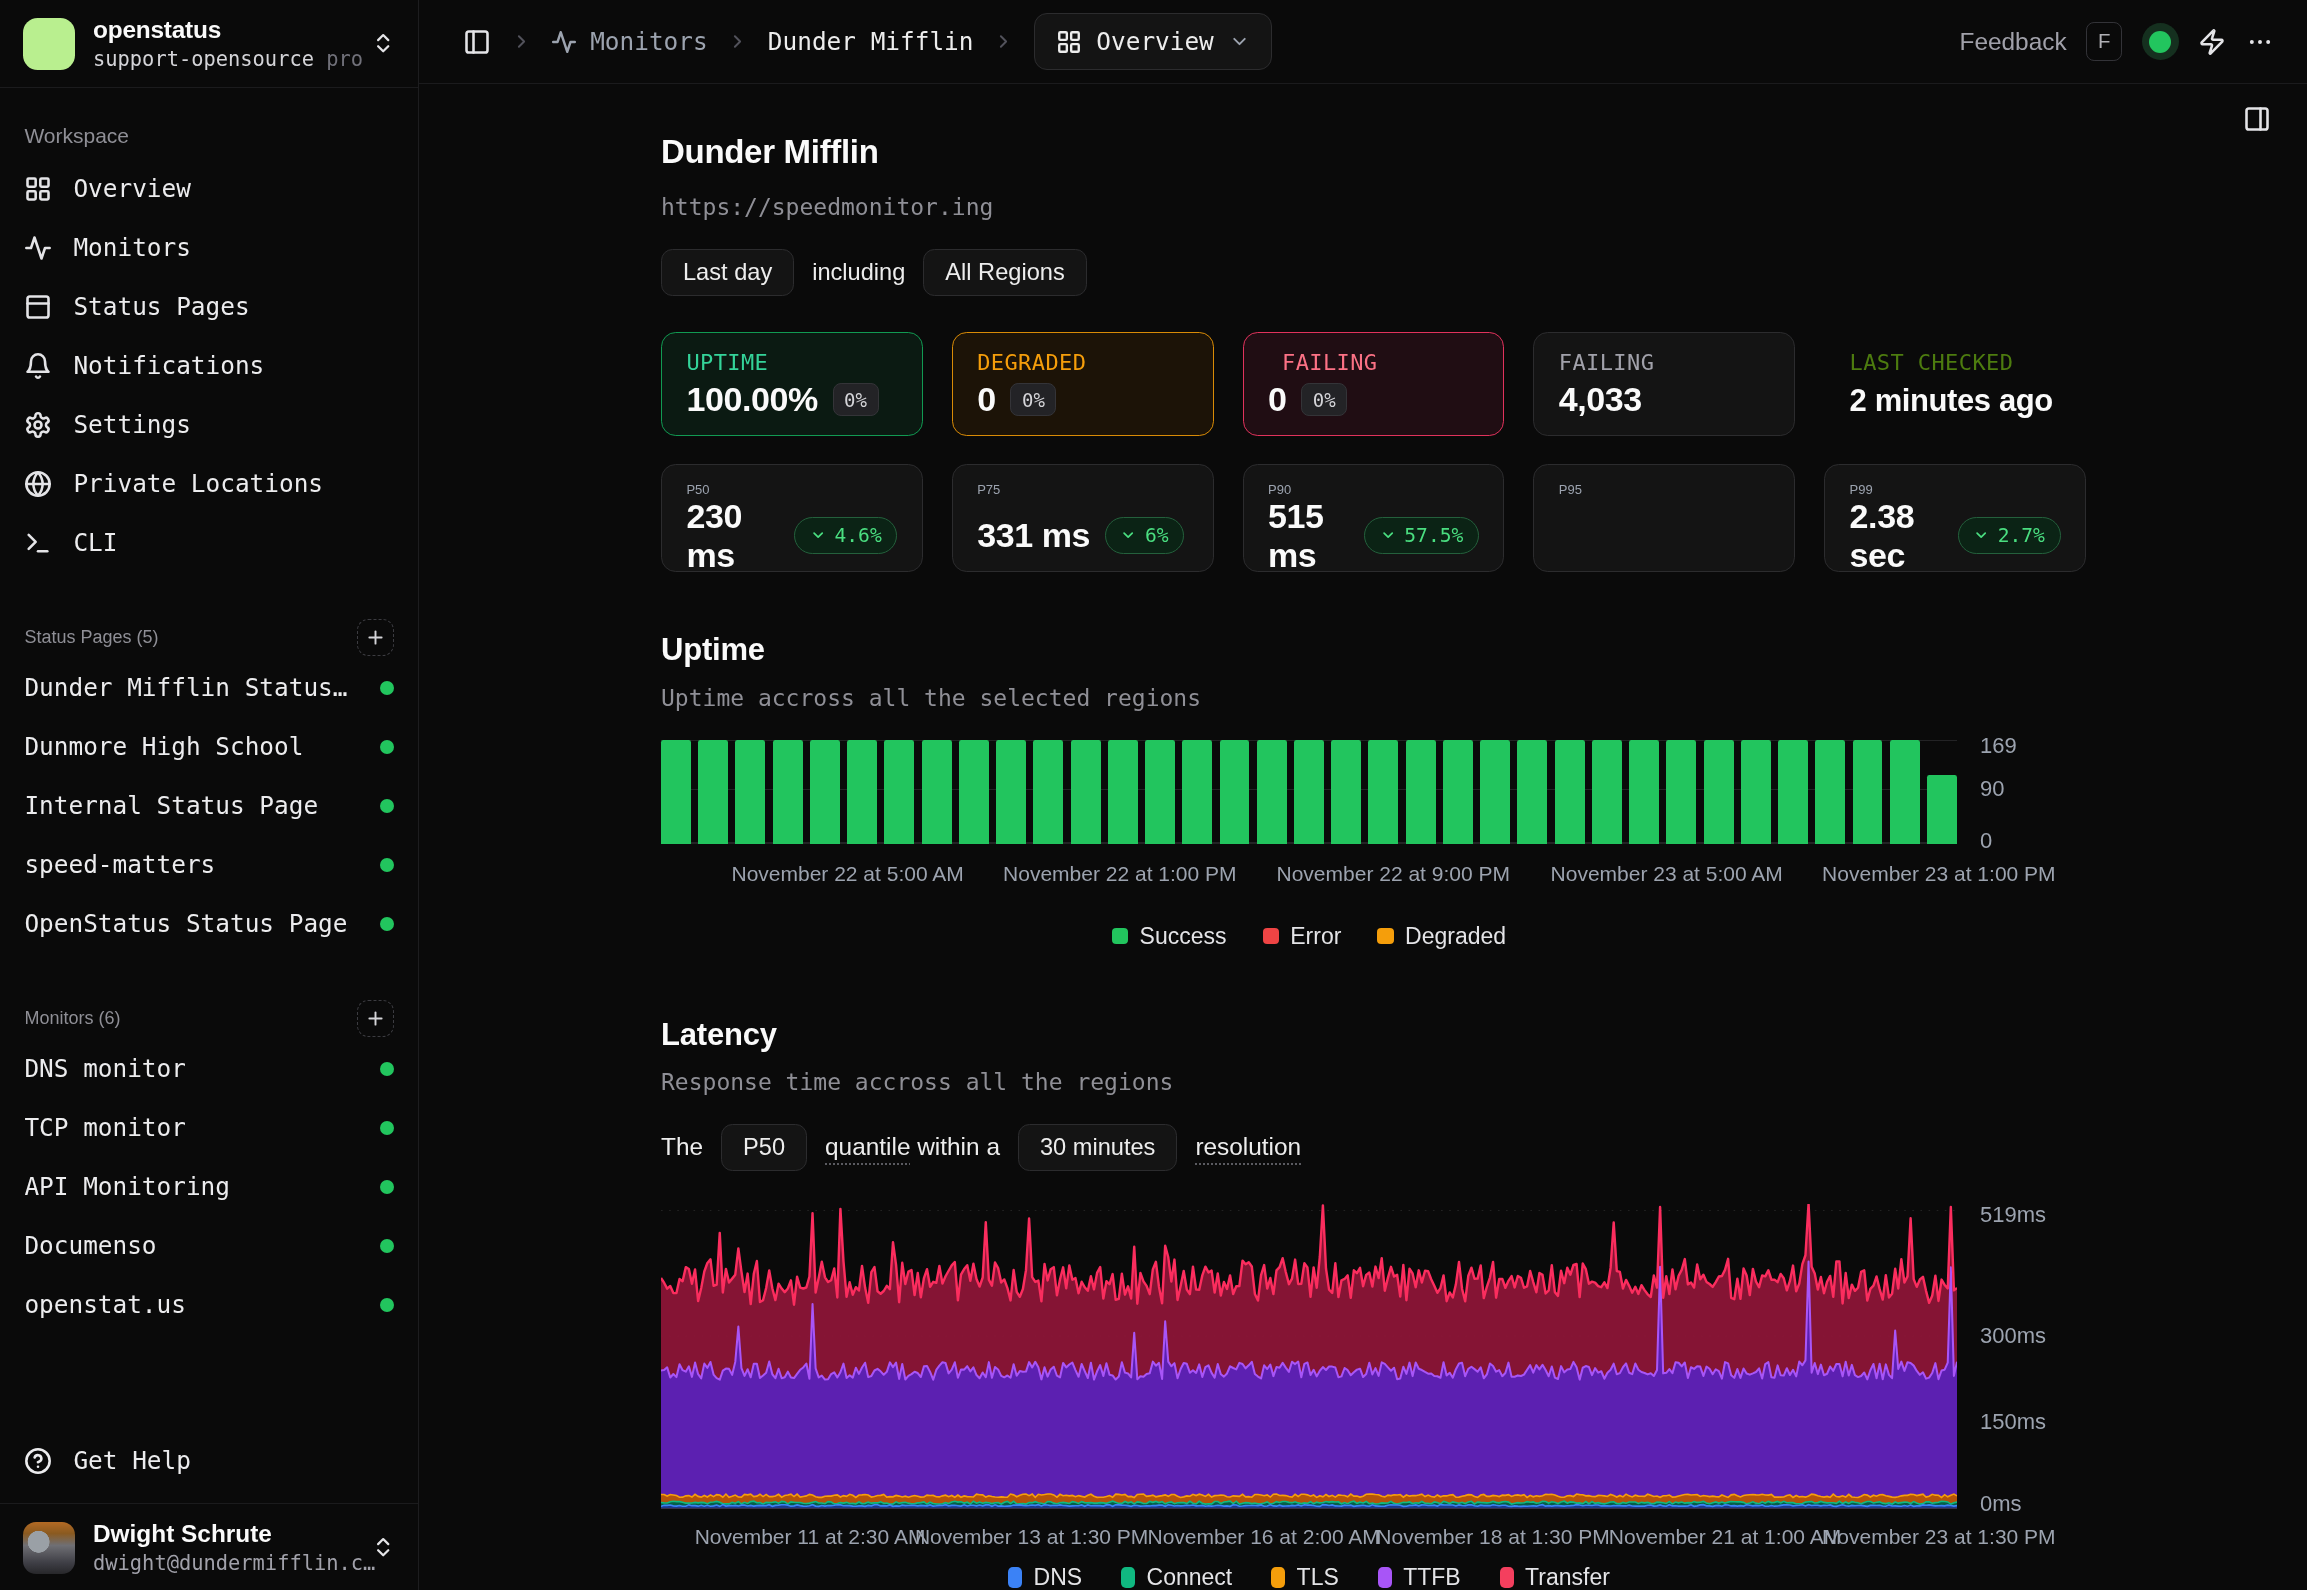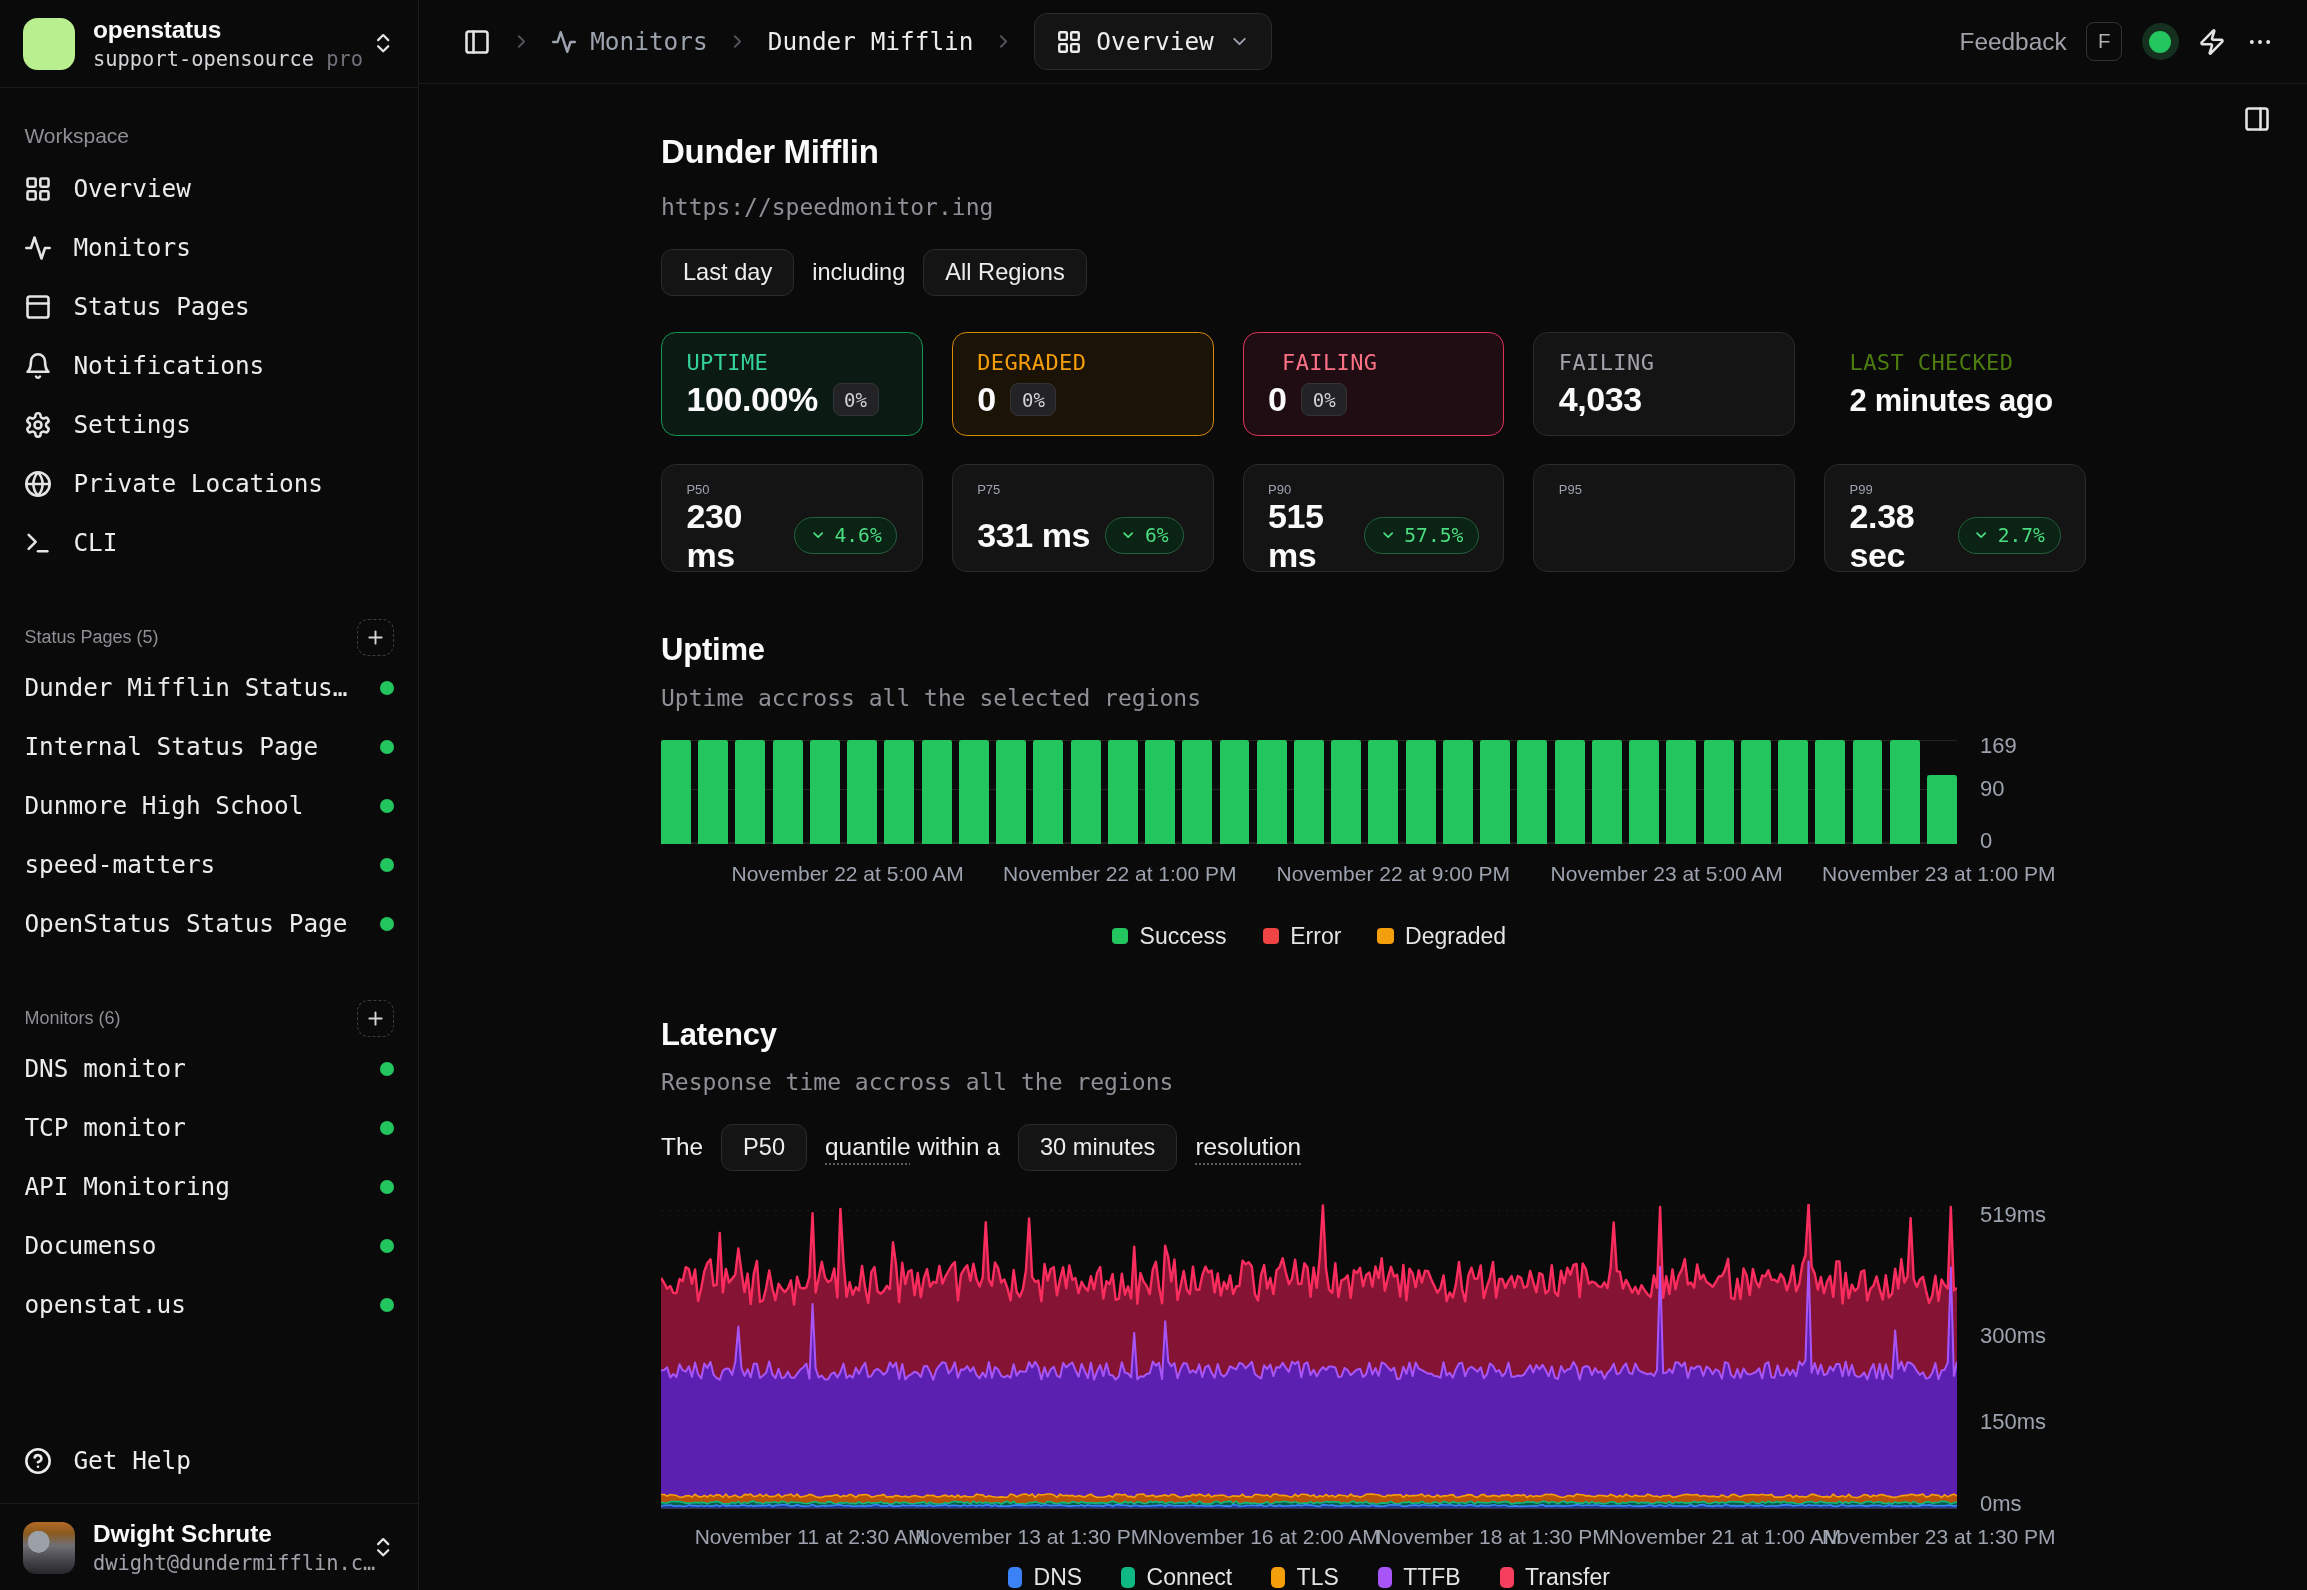--- a/index.html
+++ b/index.html
@@ -192,25 +192,25 @@
               <path d="M12 5v14"></path>
             </svg>
         </button>
       </div>
       <div>
         <div class="list-item">
             <span class="nm">Dunder Mifflin Status …</span>
             <span class="dot"></span>
           </div>
         <div class="list-item">
+            <span class="nm">Dunmore High School</span>
+            <span class="dot"></span>
+          </div>
+        <div class="list-item">
             <span class="nm">Internal Status Page</span>
-            <span class="dot"></span>
-          </div>
-        <div class="list-item">
-            <span class="nm">Dunmore High School</span>
             <span class="dot"></span>
           </div>
         <div class="list-item">
             <span class="nm">speed-matters</span>
             <span class="dot"></span>
           </div>
         <div class="list-item">
             <span class="nm">OpenStatus Status Page</span>
             <span class="dot"></span>
           </div>

